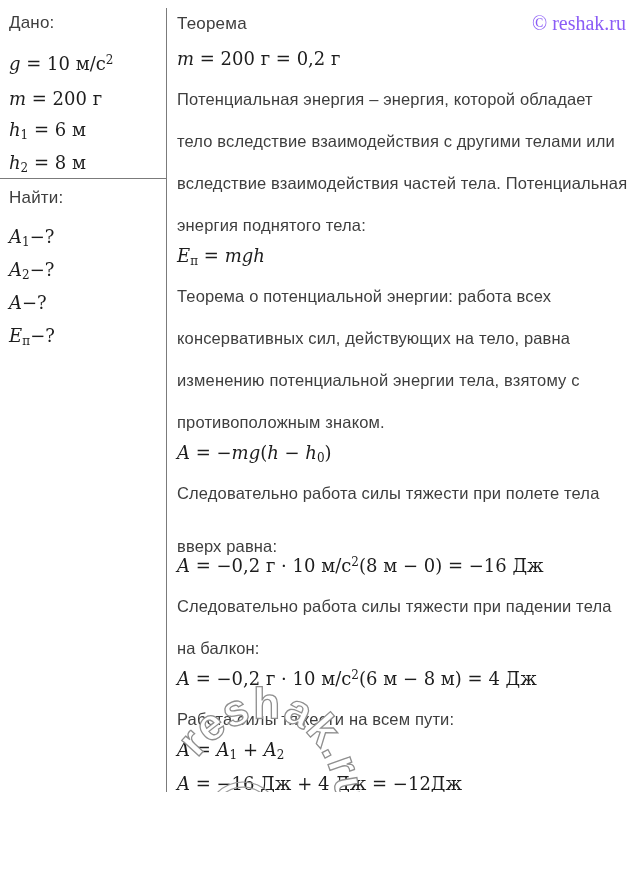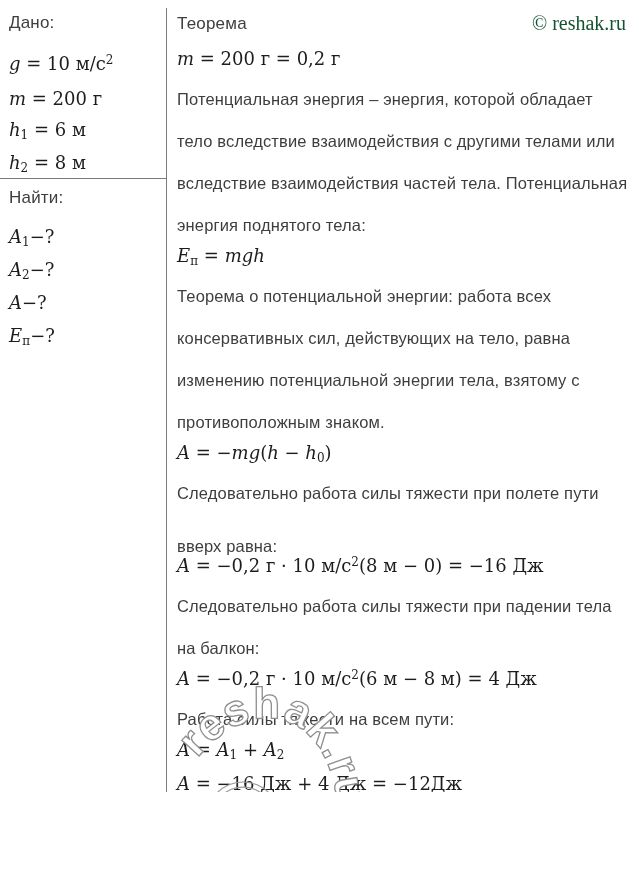--- a/index.html
+++ b/index.html
@@ -34,21 +34,21 @@
 
   .text-line { font-size: 16.5px; color: #3e3e3e; letter-spacing: 0.15px; }
 
   #given-list, #find-list { position: absolute; left: 9px; top: 0; width: 157px; height: 0; }
   #solution-panel { position: absolute; left: 177px; top: 0; width: 462px; height: 860px; }
   #solution-header { position: absolute; left: 0; top: 6px; font-size: 17px; color: #3e3e3e; letter-spacing: 0.2px; }
 
   #site-copyright {
     position: absolute; top: 4px; right: 13px;
     font-family: "Liberation Serif", "DejaVu Serif", serif;
-    font-size: 20px; color: #14532d; white-space: nowrap;
+    font-size: 20px; color: #8b5cf6; white-space: nowrap;
   }
 
   #answer-line {
     position: absolute; left: 6px; top: 857px; white-space: nowrap;
   }
   #answer-label { font-size: 17px; color: #2e2e2e; letter-spacing: 0.2px; }
   .answer-math {
     font-family: "DejaVu Serif", "Liberation Serif", serif;
     font-size: 18px; color: #1d1d1d;
   }
@@ -103,21 +103,21 @@
         <div class="text-line line-abs" style="top: 82px;">Потенциальная энергия – энергия, которой обладает</div>
         <div class="text-line line-abs" style="top: 124px;">тело вследствие взаимодействия с другими телами или</div>
         <div class="text-line line-abs" style="top: 166px;">вследствие взаимодействия частей тела. Потенциальная</div>
         <div class="text-line line-abs" style="top: 208px;">энергия поднятого тела:</div>
         <div class="math line-abs" style="top: 237px;"><i>E</i><sub>п</sub> = <i>mgh</i></div>
         <div class="text-line line-abs" style="top: 279px;">Теорема о потенциальной энергии: работа всех</div>
         <div class="text-line line-abs" style="top: 321px;">консервативных сил, действующих на тело, равна</div>
         <div class="text-line line-abs" style="top: 363px;">изменению потенциальной энергии тела, взятому с</div>
         <div class="text-line line-abs" style="top: 405px;">противоположным знаком.</div>
         <div class="math line-abs" style="top: 434px;"><i>A</i> = −<i>mg</i>(<i>h</i> − <i>h</i><sub>0</sub>)</div>
-        <div class="text-line line-abs" style="top: 476px;">Следовательно работа силы тяжести при полете пути</div>
+        <div class="text-line line-abs" style="top: 476px;">Следовательно работа силы тяжести при полете тела</div>
         <div class="text-line line-abs" style="top: 529px;">вверх равна:</div>
         <div class="math line-abs" style="top: 547px;"><i>A</i> = −0,2 г · 10  м/с<sup>2</sup>(8 м − 0) = −16 Дж</div>
         <div class="text-line line-abs" style="top: 589px;">Следовательно работа силы тяжести при падении тела</div>
         <div class="text-line line-abs" style="top: 631px;">на балкон:</div>
         <div class="math line-abs" style="top: 660px; text-align: right;"><i>A</i> = −0,2 г · 10  м/с<sup>2</sup>(6 м − 8 м) = 4 Дж</div>
         <div class="text-line line-abs" style="top: 702px;">Работа силы тяжести на всем пути:</div>
         <div class="math line-abs" style="top: 731px;"><i>A</i> = <i>A</i><sub>1</sub> + <i>A</i><sub>2</sub></div>
         <div class="math line-abs" style="top: 765px;"><i>A</i> = −16 Дж + 4 Дж = −12Дж</div>
         <div class="math line-abs" style="top: 836px;"><i>F</i><sub>п</sub> = −<i>A</i></div>
         <div class="math line-abs" style="top: 833px;"><i>F</i><sub>п</sub> = 12 Дж</div>

